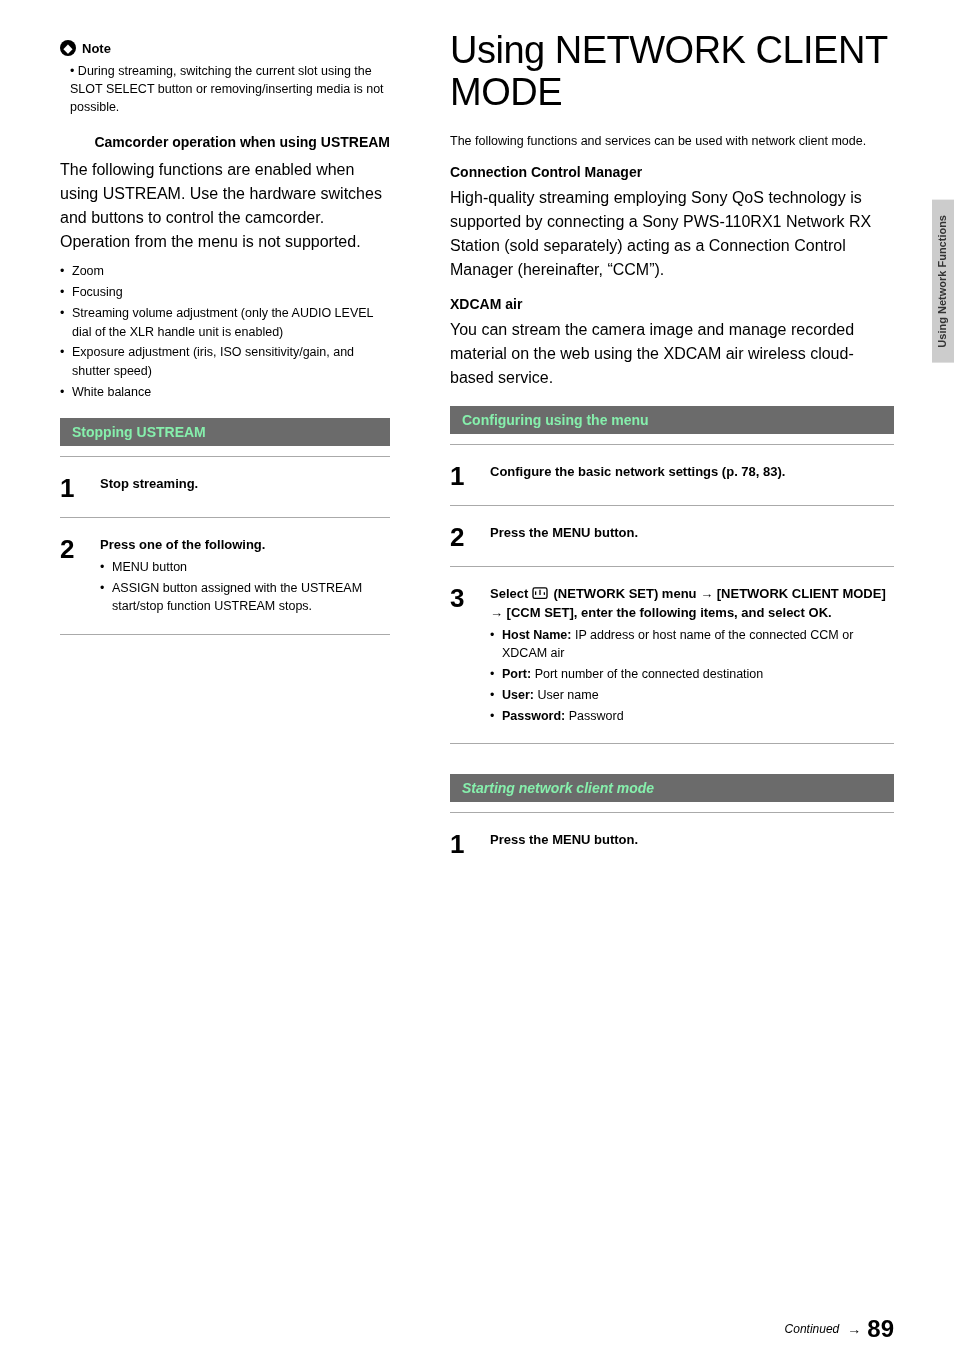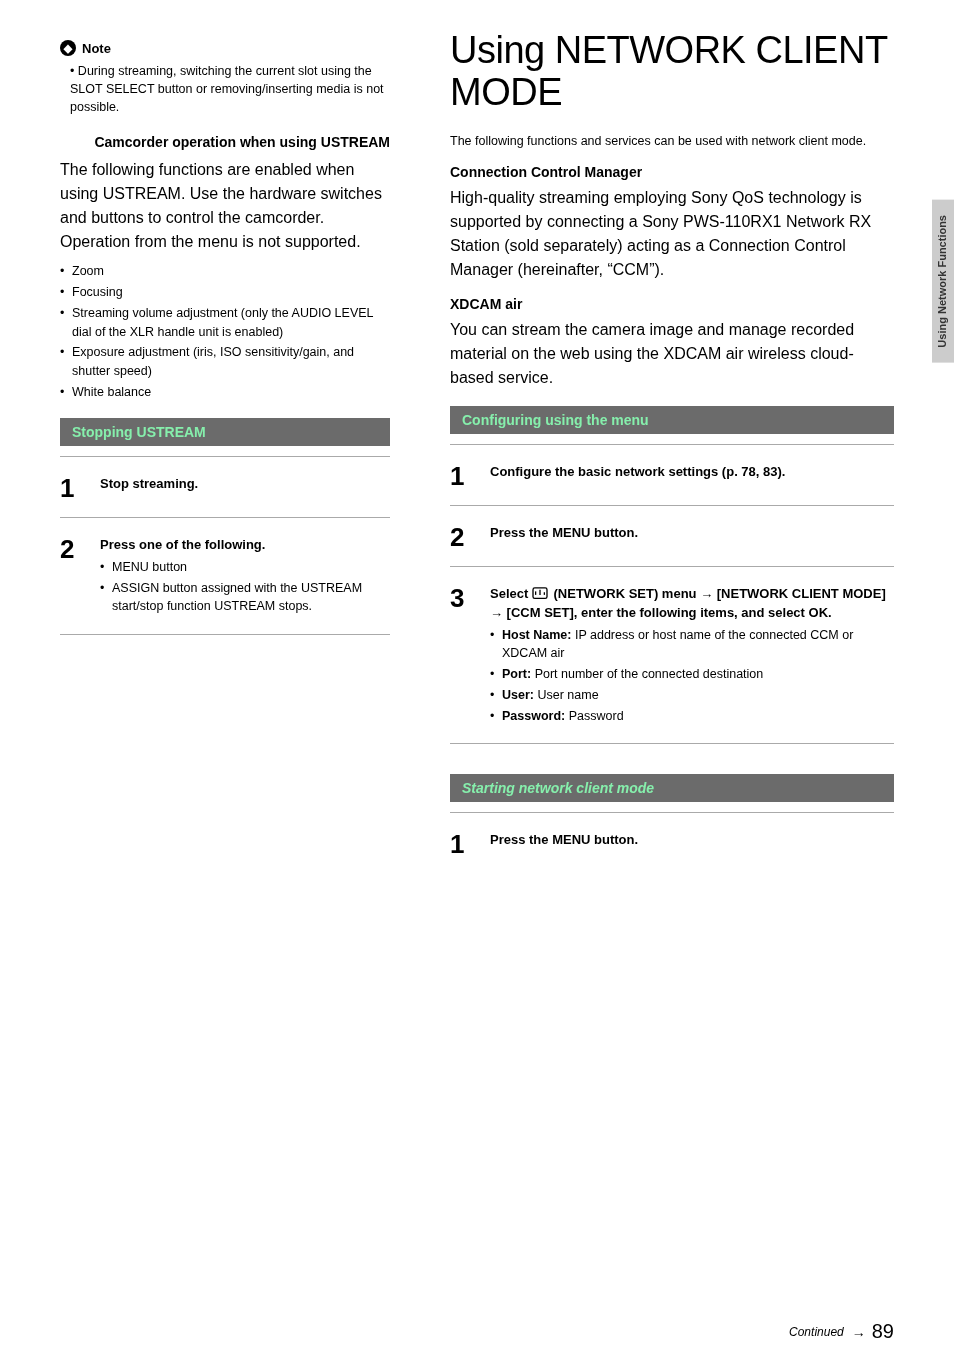--- a/index.html
+++ b/index.html
@@ -205,22 +205,22 @@
     .page-footer .continued {
       font-style: italic;
       font-size: 12px;
       margin-right: 8px;
     }
     .page-footer .arrow {
       font-size: 14px;
       margin-right: 6px;
     }
     .page-footer .page-num {
-      font-size: 20px;
-      font-weight: normal;
+      font-size: 24px;
+      font-weight: bold;
     }
 
     .network-icon {
       display: inline-block;
       width: 16px;
       height: 14px;
       margin-right: 2px;
       vertical-align: middle;
       position: relative;
       top: -1px;

